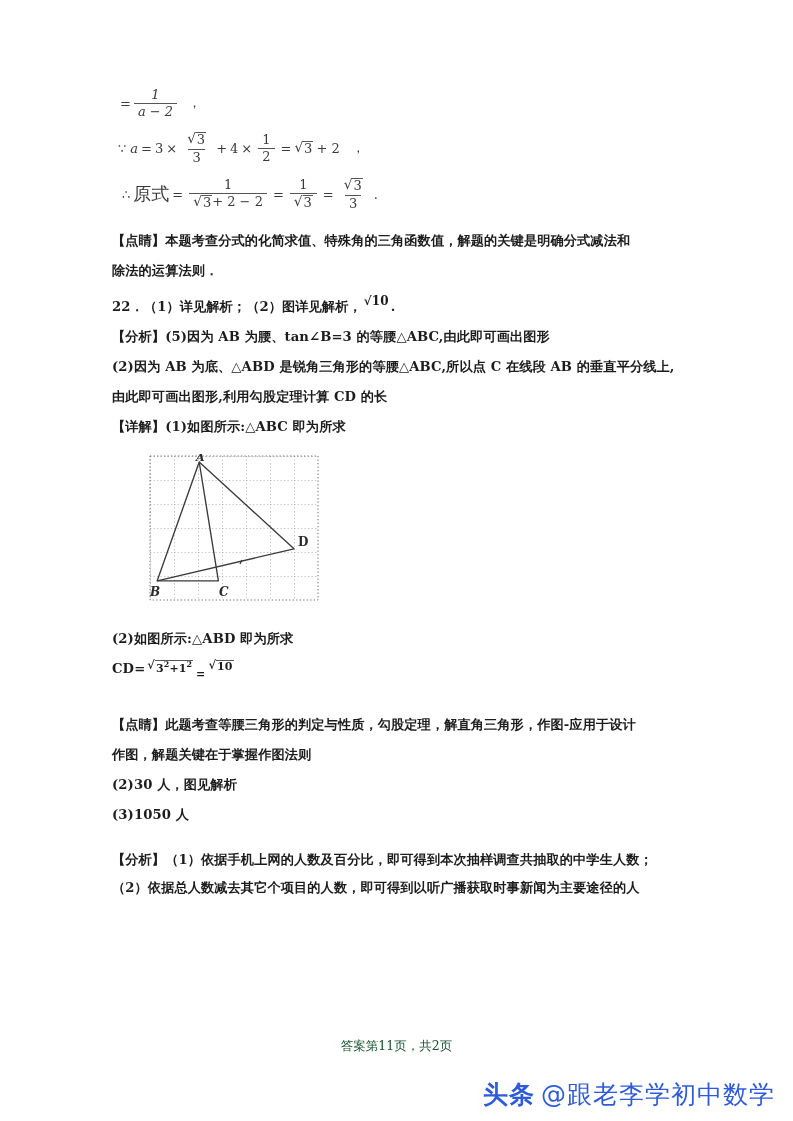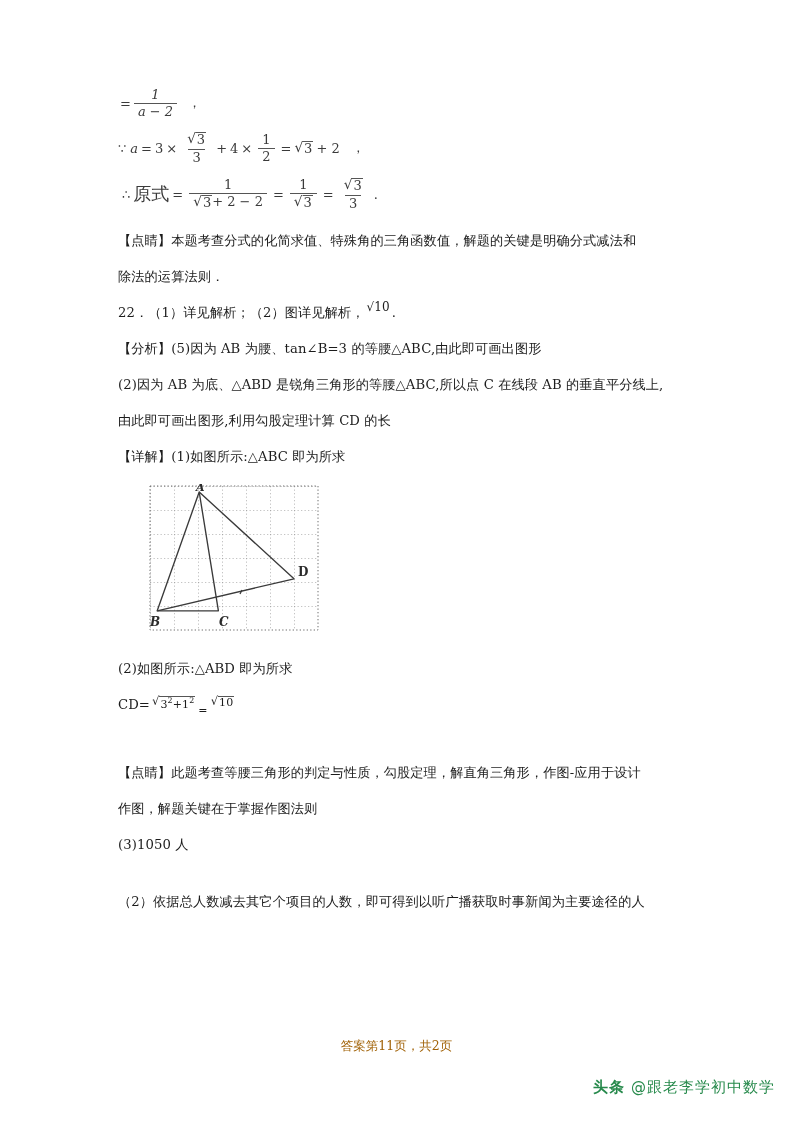--- a/index.html
+++ b/index.html
@@ -79,21 +79,21 @@
 
   
   .para {
     font-size: 13.2px;
     line-height: 30px;
     color: #1c1c1c;
     font-family: "DejaVu Serif", "Liberation Serif", serif;
     letter-spacing: 0.1px;
   }
   .para.tight { line-height: 28px; }
-  .indent0 { margin: 6px; }
+  .indent0 { margin: 0; font-weight: bold; }
 
   .q-label { margin-top: 6px; }
 
   
   .figwrap {
     margin: 12px 0 6px 36px;
     width: 180px;
     height: 164px;
     position: relative;
   }
@@ -120,30 +120,30 @@
   sup.small { font-size: 0.72em; vertical-align: super; }
 
   
   .footer {
     position: absolute;
     left: 0;
     top: 1038px;
     width: 793px;
     text-align: center;
     font-size: 12.5px;
-    color: #a16207;
+    color: #14532d;
     font-family: "DejaVu Serif", "Liberation Serif", serif;
   }
   
   .watermark {
     position: absolute;
     right: 18px;
     top: 1078px;
-    font-size: 15px;
-    color: #15803d;
+    font-size: 25px;
+    color: #1d4ed8;
     font-family: "DejaVu Sans", "Liberation Sans", sans-serif;
     letter-spacing: 1px;
     white-space: nowrap;
     opacity: 0.92;
   }
   .watermark .wm-logo { margin-right: 6px; font-weight: 600; }
   .blank-gap { height: 16px; }
 </style>
 </head>
 <body>
@@ -288,24 +288,26 @@
             <span class="radicand">10</span>
           </span>
         </span>
     </p>
 
     <div class="blank-gap"></div>
 
     <p class="para indent0">【点睛】此题考查等腰三角形的判定与性质，勾股定理，解直角三角形，作图-应用于设计</p>
     <p class="para indent0">作图，解题关键在于掌握作图法则</p>
 
+    <p class="para indent0">(2)30 人，图见解析</p>
     <p class="para indent0">(3)1050 人</p>
 
     <div class="blank-gap"></div>
 
+    <p class="para indent0 tight">【分析】（1）依据手机上网的人数及百分比，即可得到本次抽样调查共抽取的中学生人数；</p>
     <p class="para indent0 tight">（2）依据总人数减去其它个项目的人数，即可得到以听广播获取时事新闻为主要途径的人</p>
 
   </div>
 
   <div class="footer">答案第11页，共2页</div>
 
   <div class="watermark">
     <span class="wm-logo">头条</span><span>@跟老李学初中数学</span>
   </div>
 

